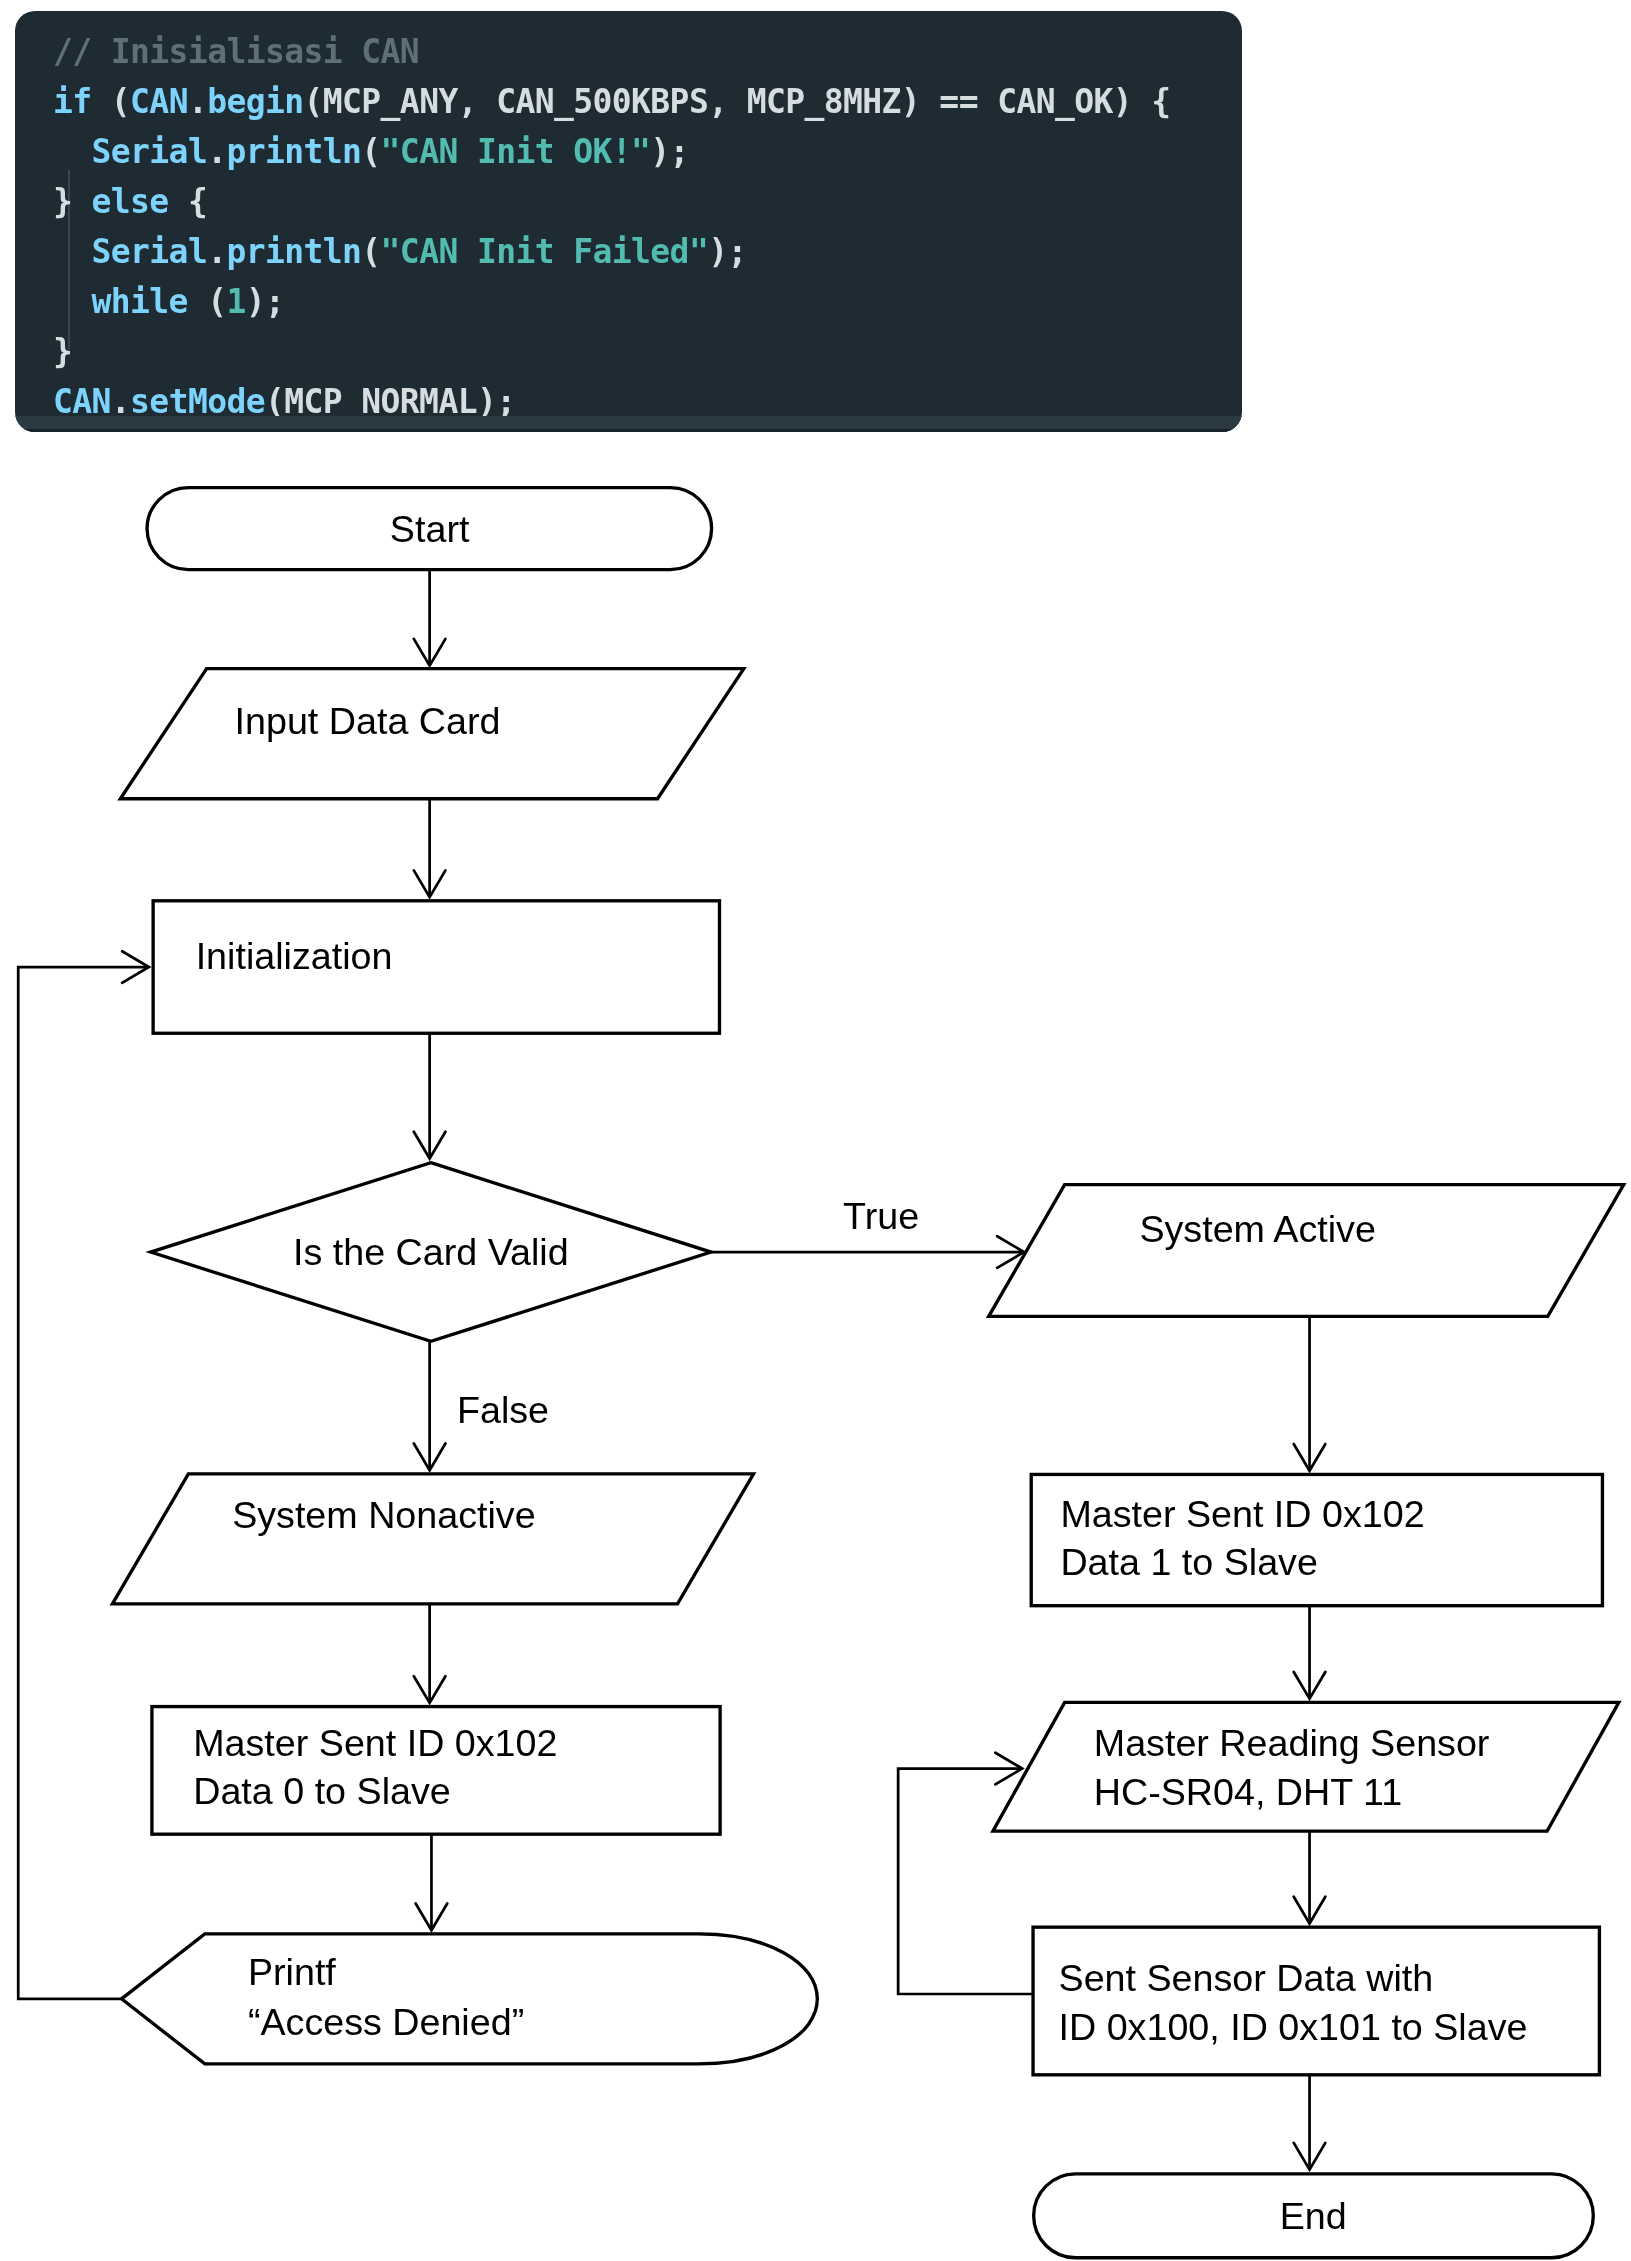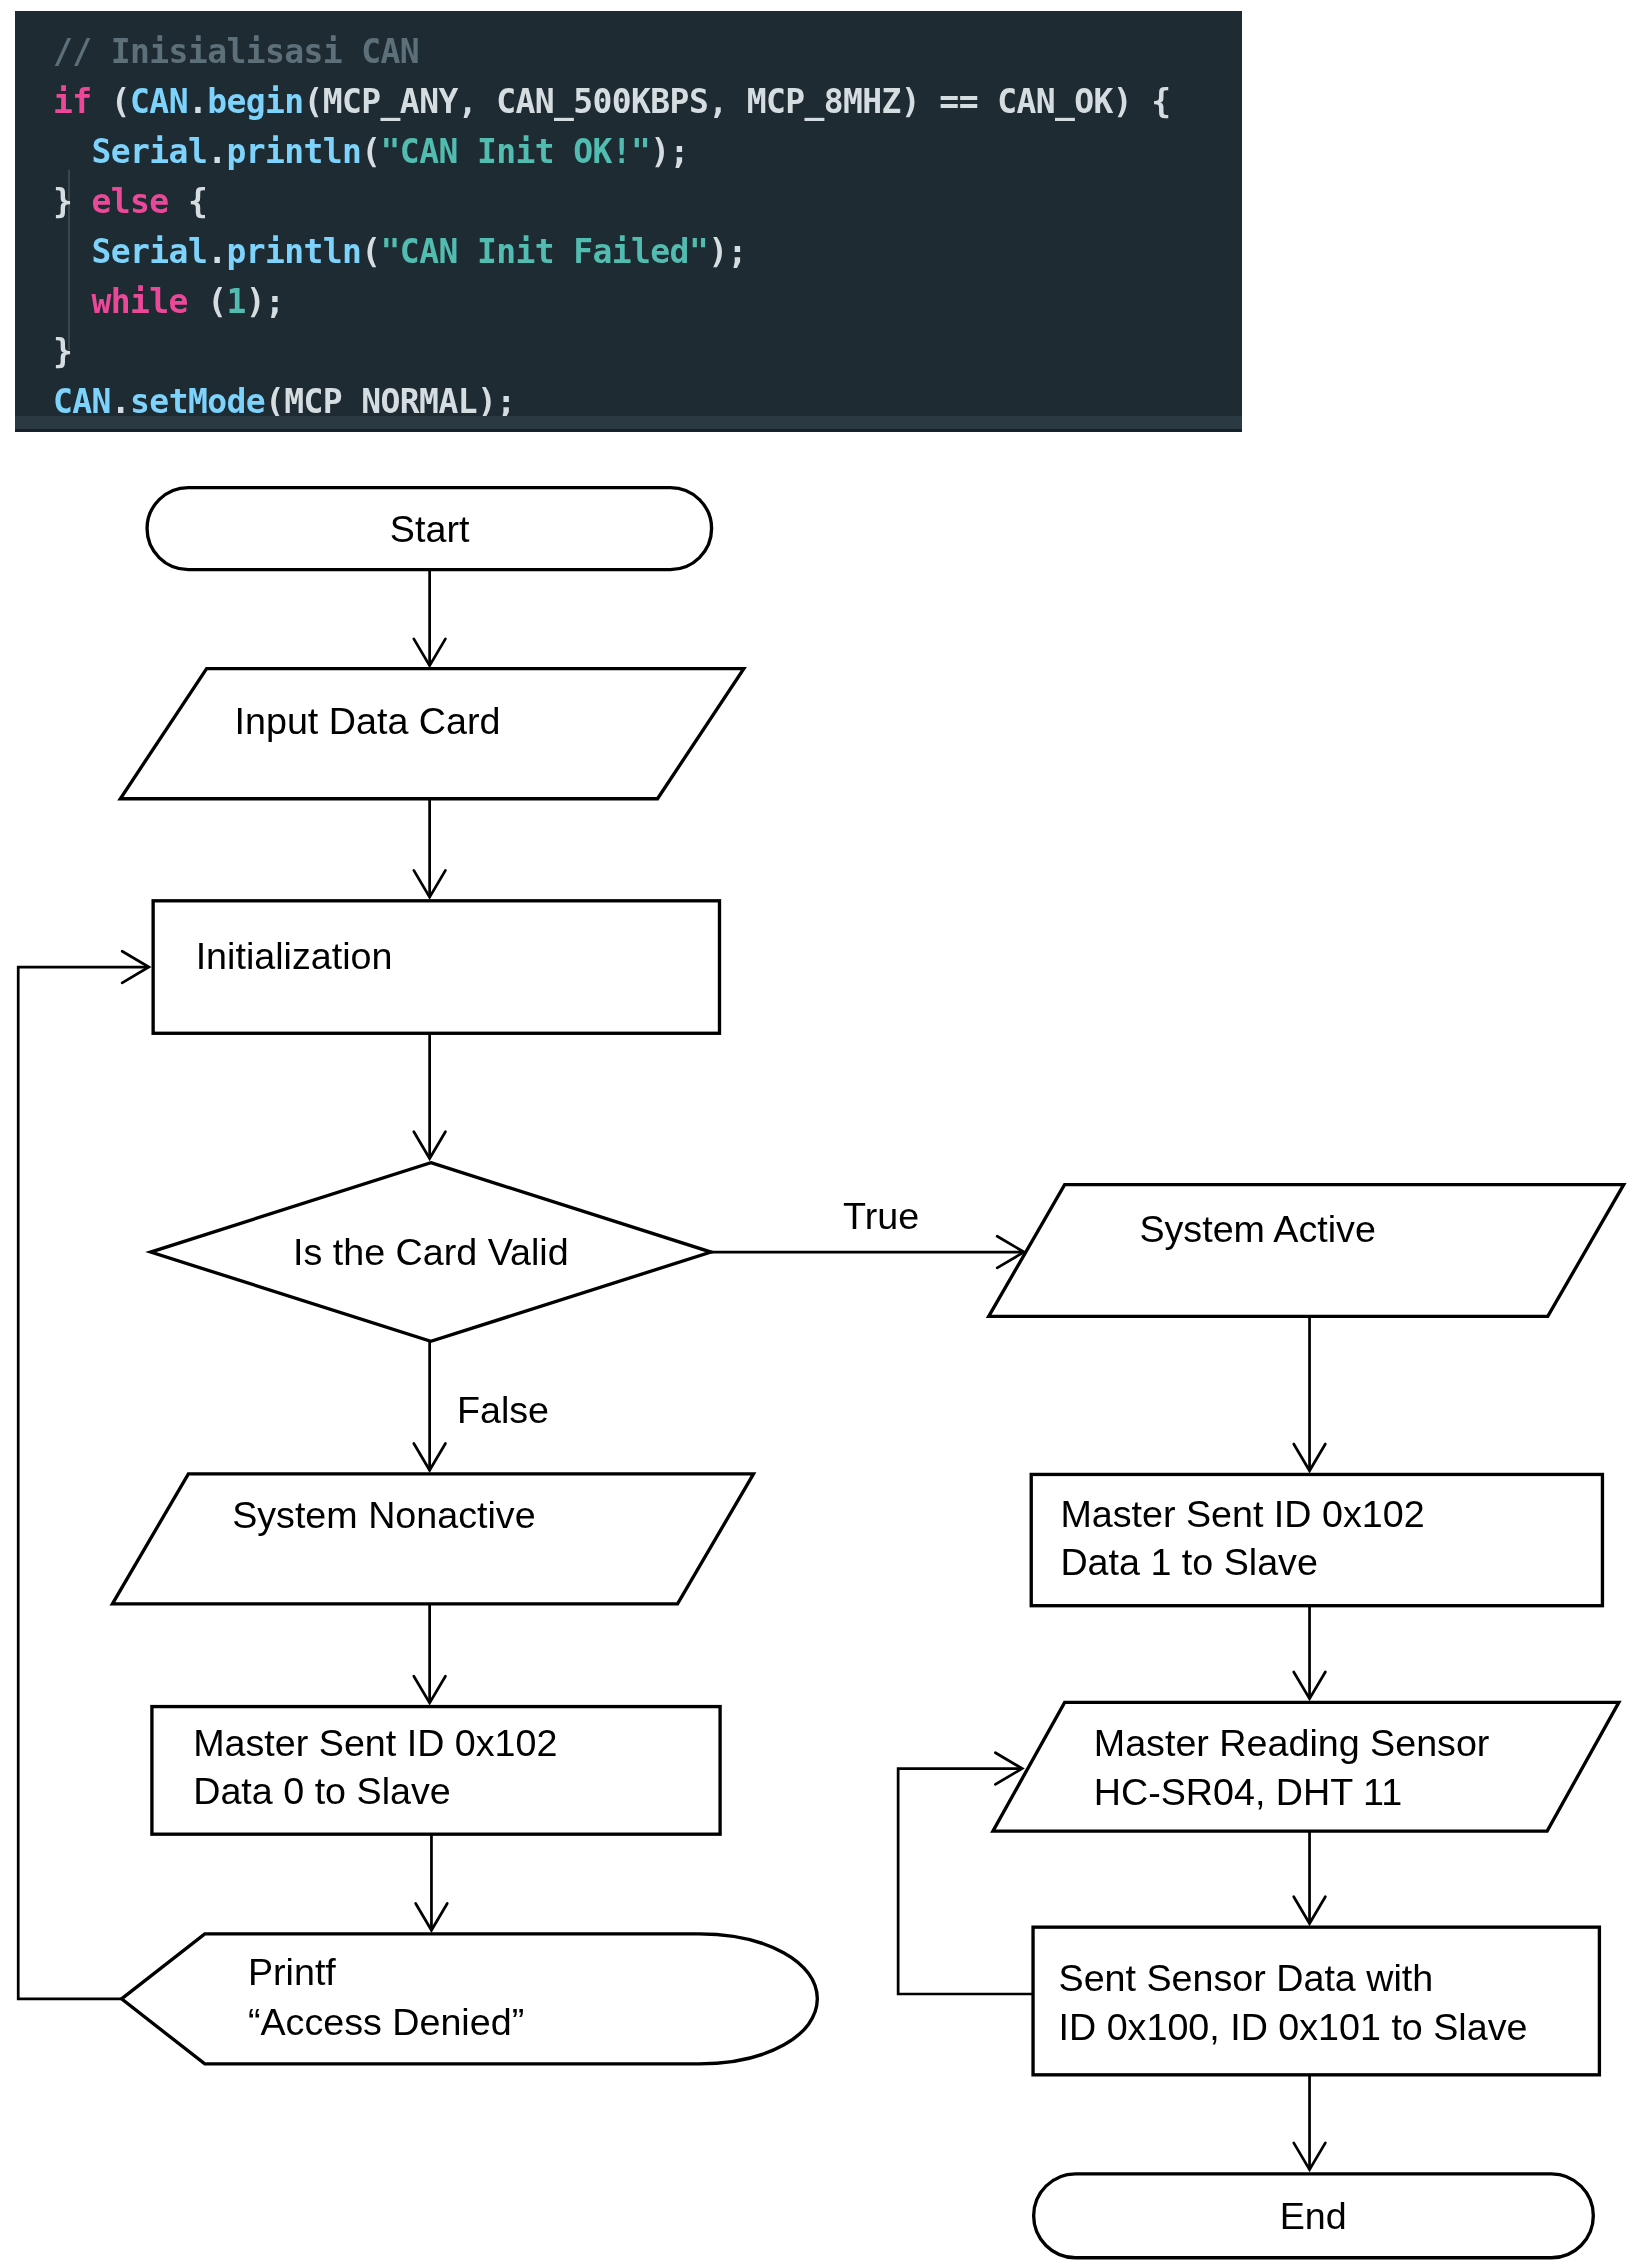--- a/index.html
+++ b/index.html
@@ -13,20 +13,21 @@
 
   
   .code-block {
     position: absolute;
     left: 15px; top: 11px;
     width: 1227px; height: 421px;
     background: #1e2b32;
     box-sizing: border-box;
     padding: 16px 12px 0 38px;
     overflow: hidden;
+    border-radius: 20px;
   }
   .code-block::after {
     content: "";
     position: absolute;
     left: 0; bottom: 0;
     width: 100%; height: 16px;
     background: #2b3a42;
     border-bottom: 3px solid #15222a;
     box-sizing: border-box;
   }
@@ -39,21 +40,21 @@
     white-space: pre;
     letter-spacing: -0.6px;
   }
   .indent-guide {
     position: absolute;
     left: 53px; top: 159px;
     width: 1.8px; height: 180px;
     background: #37474f;
   }
   .tok-comment { color: #5d6f78; }
-  .tok-kw      { color: #ec4899; }
+  .tok-kw      { color: #7dd3fc; }
   .tok-fn      { color: #7dd3fc; }
   .tok-pun     { color: #d6dde1; }
   .tok-str     { color: #52bcb0; }
   .tok-num     { color: #52bcb0; }
 
   
   .flow-svg { position: absolute; left: 0; top: 0; }
   .shape { fill: #ffffff; stroke: #000000; stroke-width: 5.5; }
   .edge  { fill: none; stroke: #000000; stroke-width: 4.5; }
   .head  { fill: none; stroke: #000000; stroke-width: 4.5; stroke-linecap: round; }

